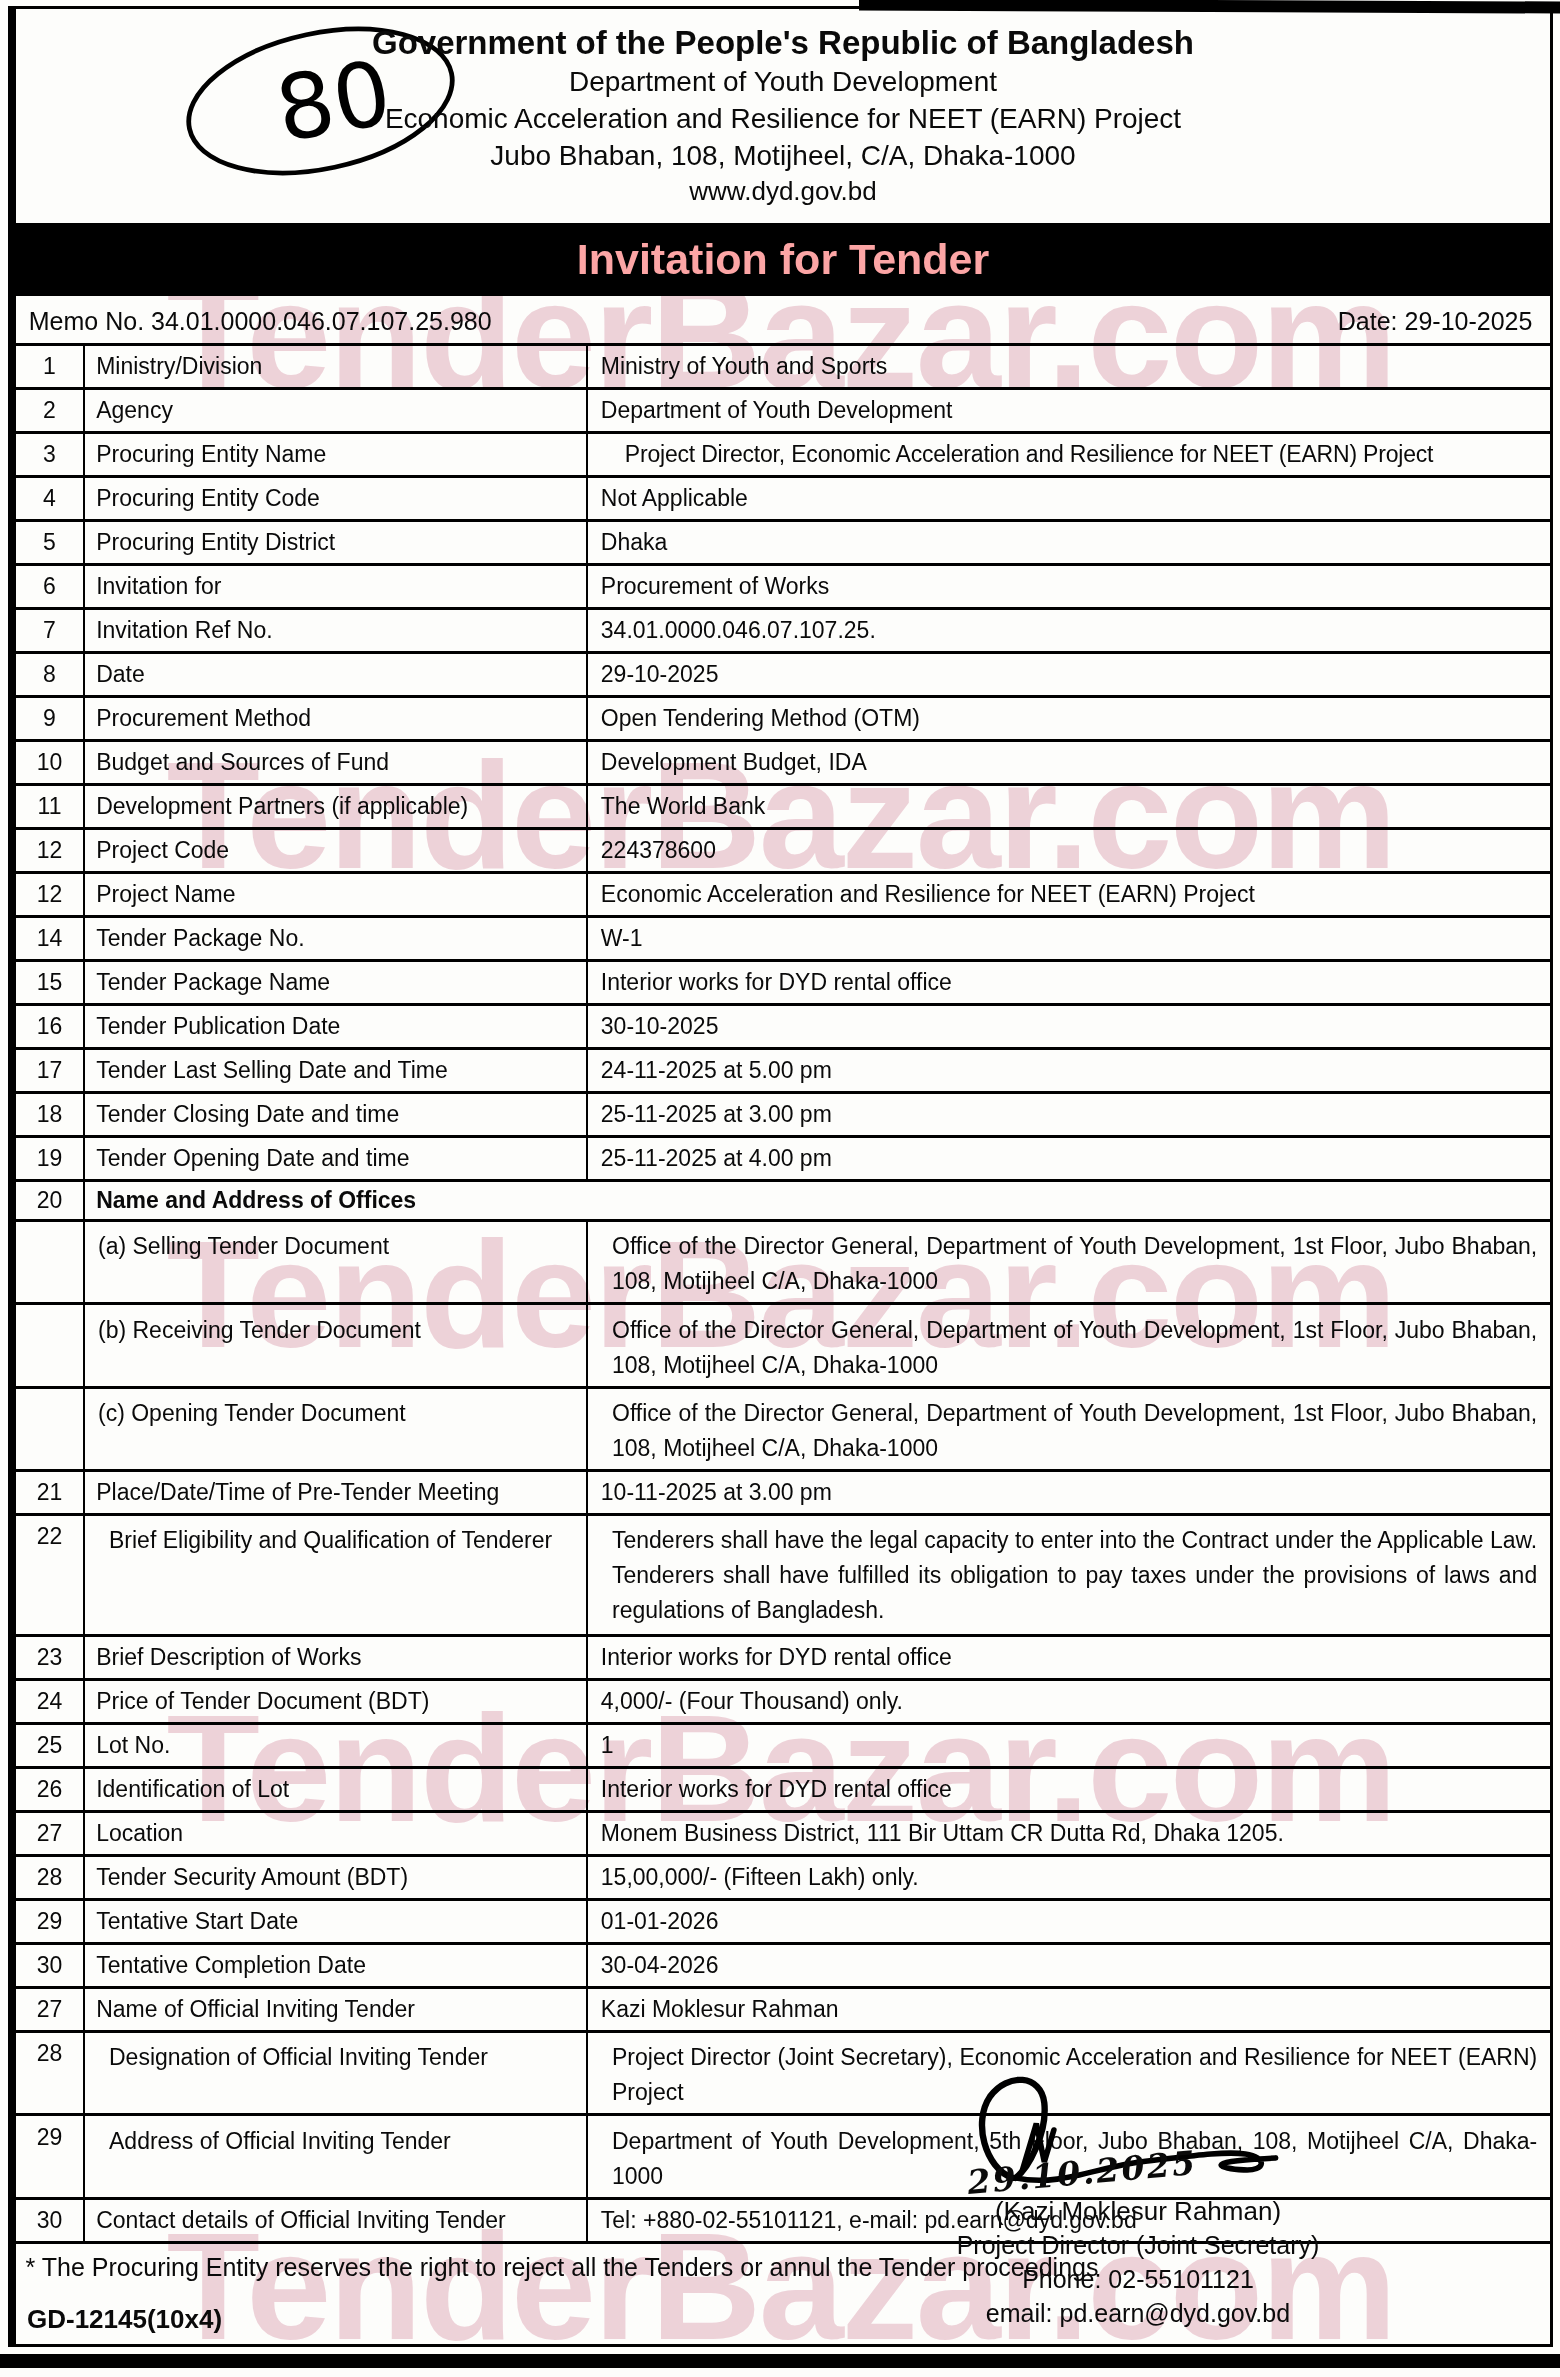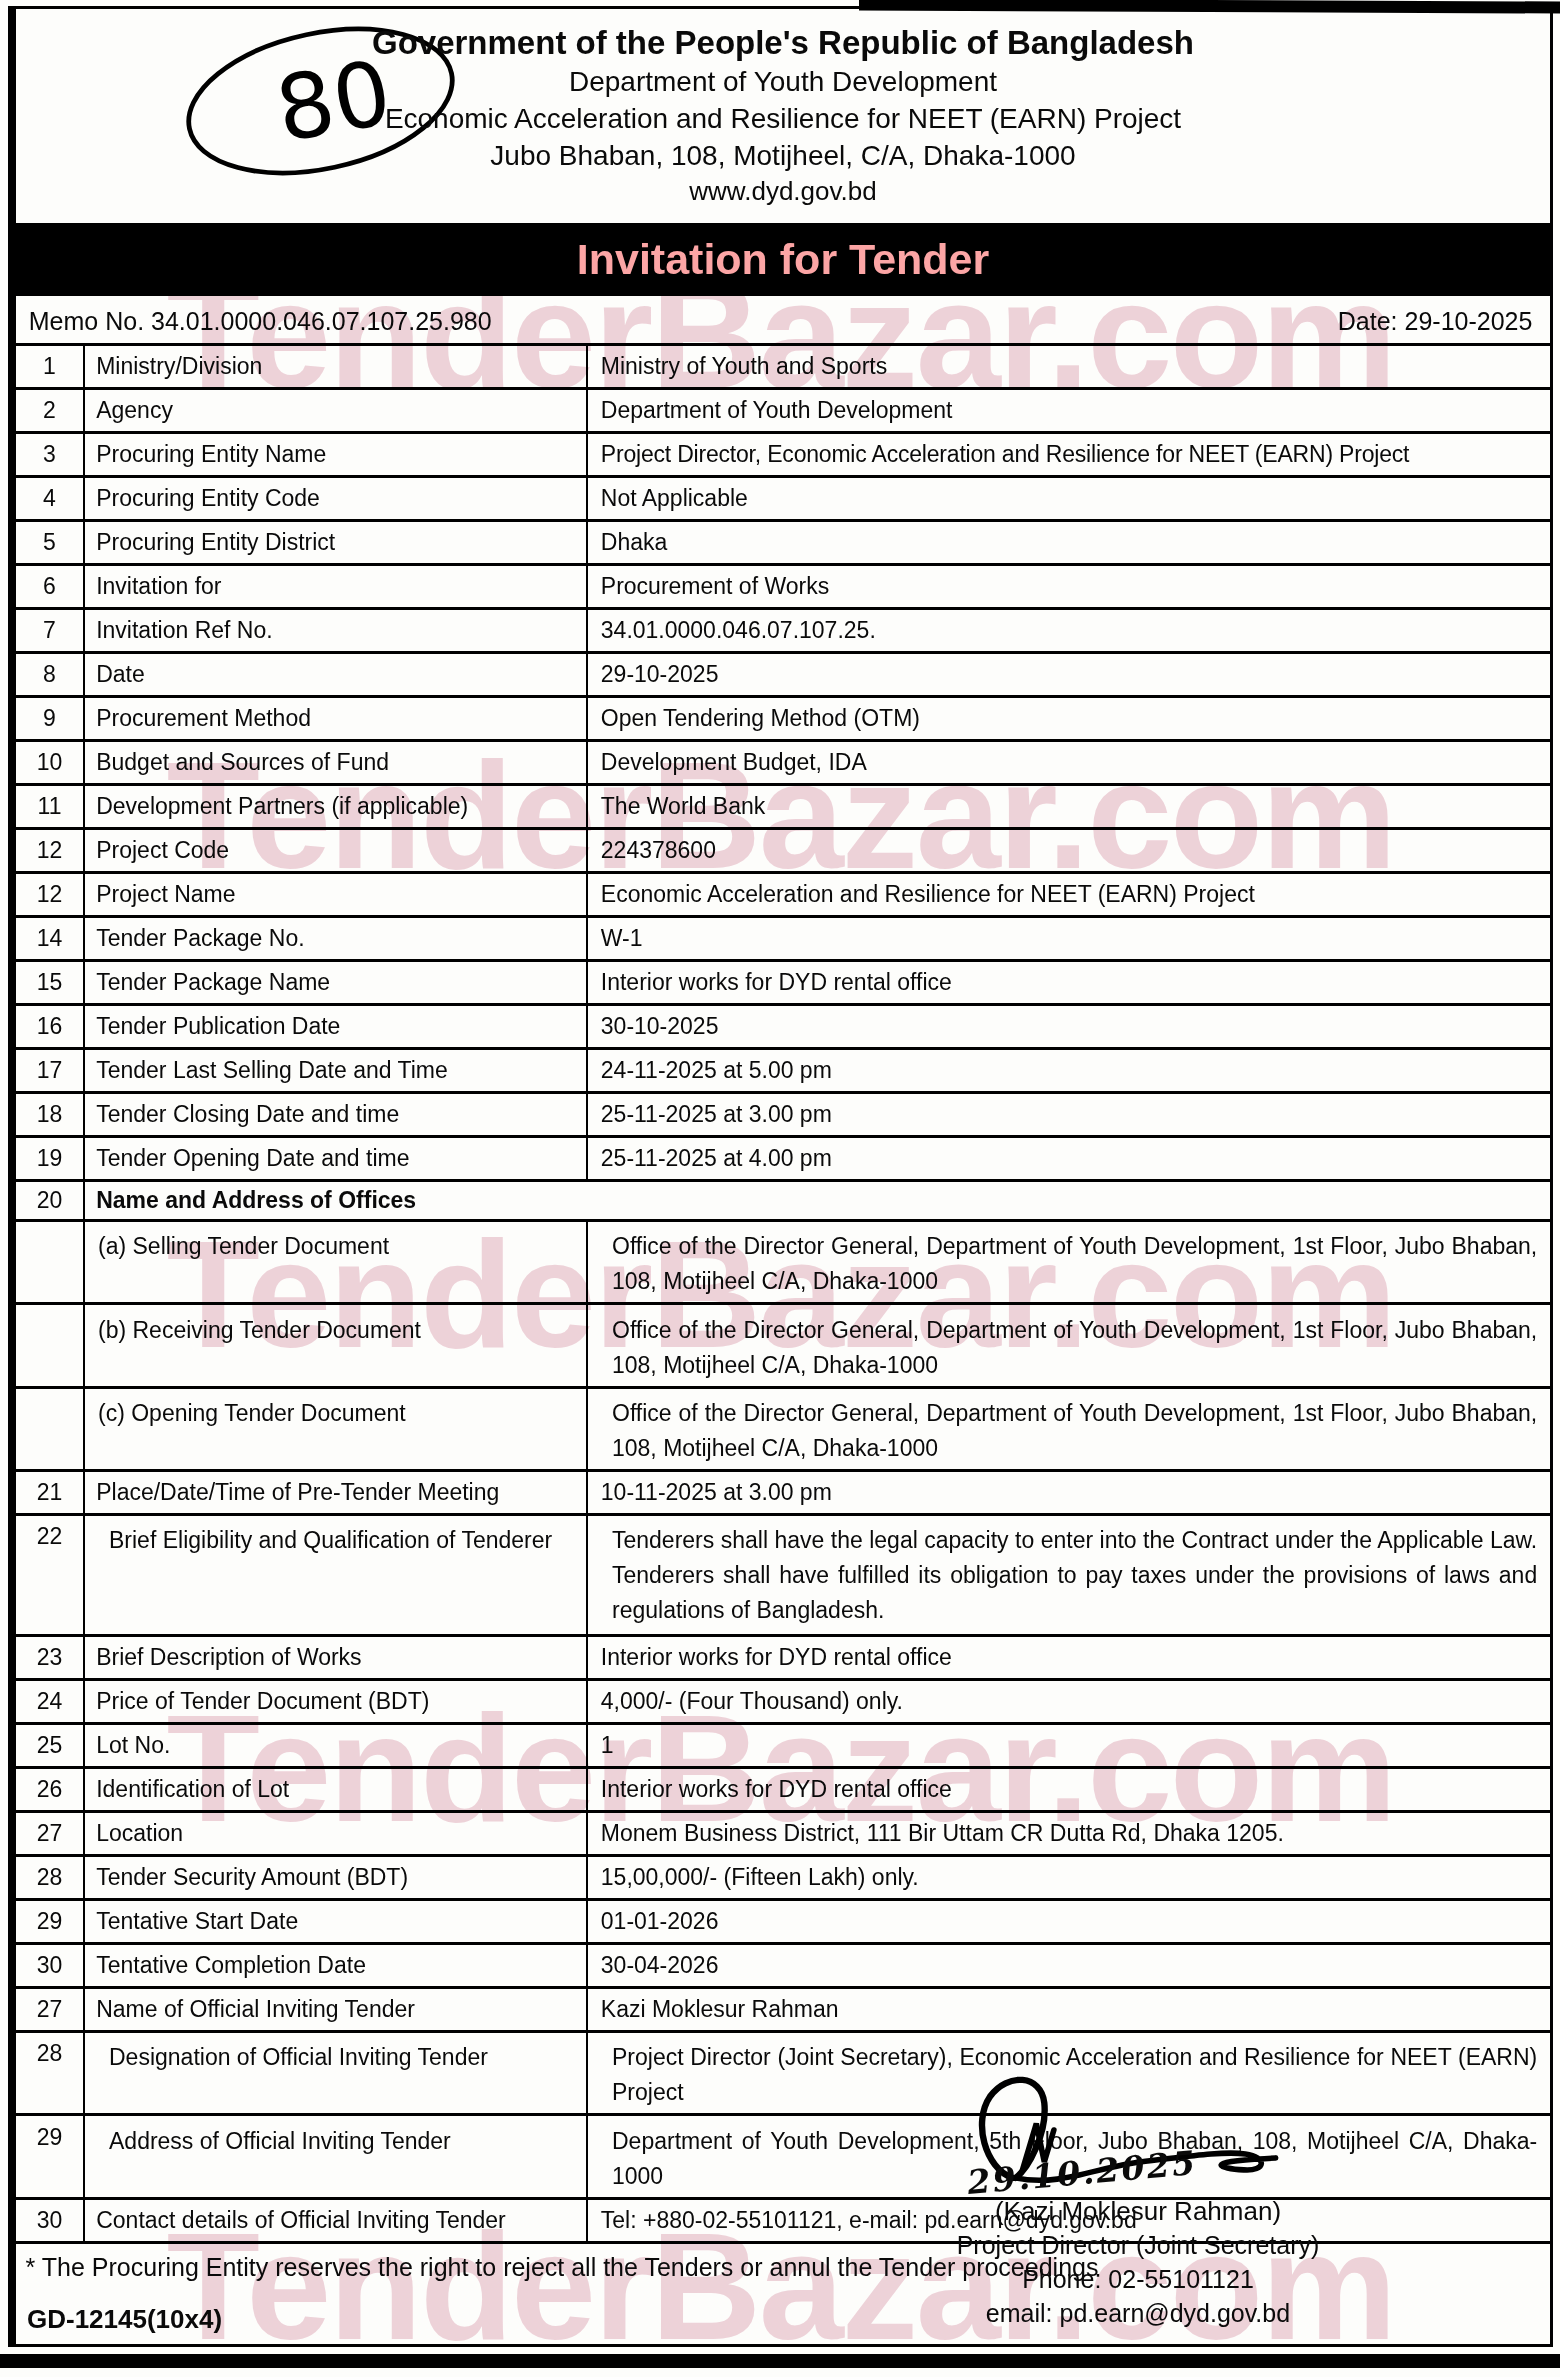--- a/index.html
+++ b/index.html
@@ -46,21 +46,21 @@
   .label{flex:0 0 503px;border-right:2.4px solid #000;display:flex;align-items:center;padding:3.2px 11.2px;}
   .value{flex:1;display:flex;align-items:center;padding:3.2px 12.8px;}
   .rest{flex:1;display:flex;align-items:center;padding:3.2px 11.2px;font-weight:bold;}
   .multi{display:block;padding-top:7.2px;line-height:35px;text-align:justify;padding-left:24px;}
   .tr.sub{min-height:80px;}
   .tr.sub .label{padding-left:13px;}
   .tr.r22{min-height:118px;}
   .tr.two{min-height:80px;}
   .tr.section{min-height:37px;}
   .tr.sub .no,.tr.r22 .no,.tr.two .no{align-items:flex-start;padding-top:7.2px;}
-  .nowrap{white-space:nowrap;letter-spacing:-0.2px;}
+  .nowrap{white-space:nowrap;letter-spacing:-0.2px;margin-left:24px;}
   
   .footnote{font-size:25px;padding:9.6px 8px 0 9.6px;}
   
   .sigblock{position:absolute;top:2066px;right:104px;width:638px;z-index:2;text-align:center;}
   .sig-svg{display:block;margin:0 0 0 120px;}
   .sig-date{
     font-family:"DejaVu Serif",serif;font-style:italic;font-weight:bold;
     font-size:33px;letter-spacing:2.4px;transform:rotate(-5deg);
     margin:-41px 0 0 96px;text-align:center;width:335px;
   }

